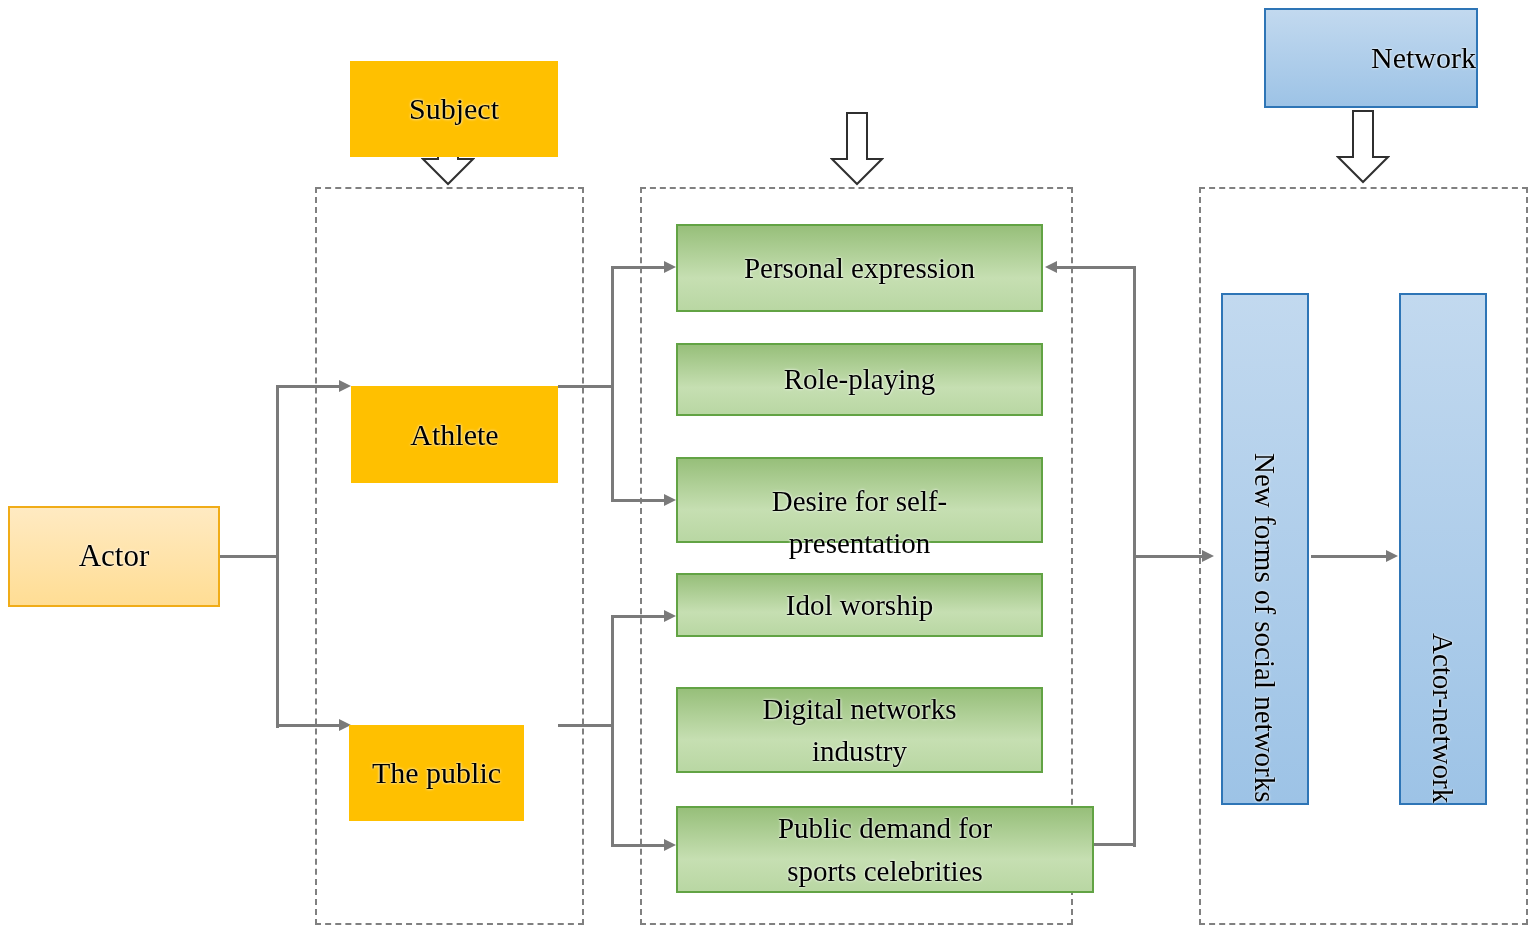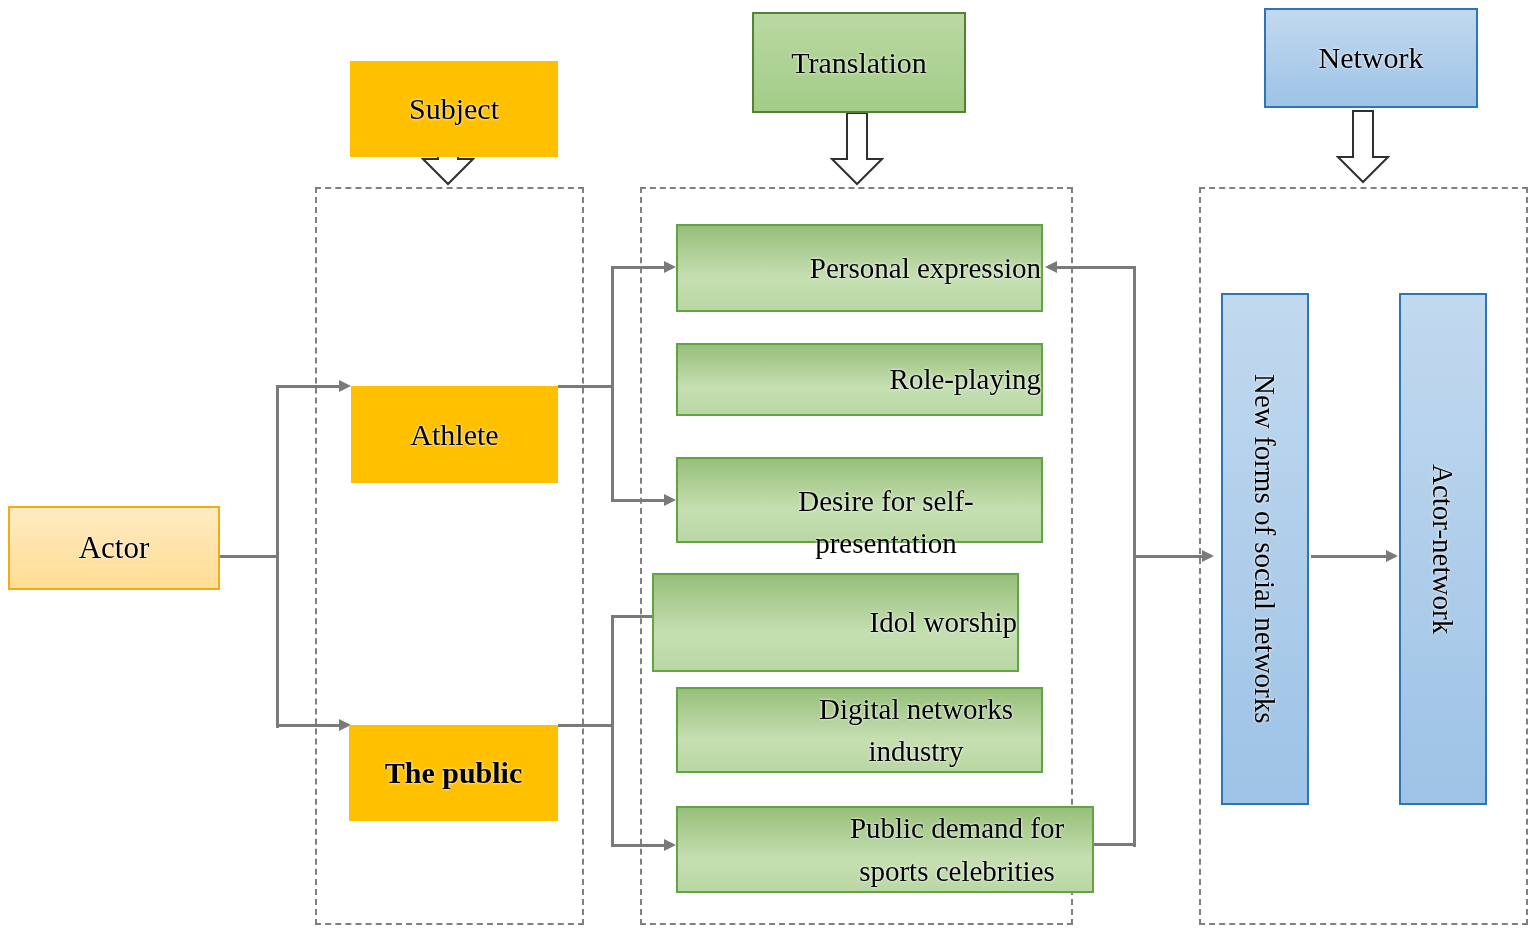--- a/index.html
+++ b/index.html
@@ -8,22 +8,22 @@
     font-family:"Liberation Serif","DejaVu Serif",serif;color:#000;
   }
   .box{
     position:absolute;display:flex;align-items:center;justify-content:center;
     text-align:center;box-sizing:border-box;line-height:1.45;
   }
   .box span{text-shadow:0 0 3px rgba(255,255,255,.9),0 0 2px rgba(255,255,255,.6);}
   .orange{background:#ffc000;margin-top:48px;}
   .orange-light{background:linear-gradient(180deg,#ffeac2 0%,#ffdd94 100%);border:2px solid #f0ac18;}
   .green-top{background:linear-gradient(180deg,#b9d9a2 0%,#a3cc87 100%);border:2px solid #548235;}
-  .green{background:linear-gradient(180deg,#97bf7a 0%,#c6dfb2 62%,#b9d7a3 100%);border:2px solid #62a344;justify-content:flex-end;}
-  .blue{background:linear-gradient(180deg,#c2d9ef 0%,#9dc3e6 100%);border:2px solid #2e75b6;}
+  .green{background:linear-gradient(180deg,#97bf7a 0%,#c6dfb2 62%,#b9d7a3 100%);border:2px solid #62a344;}
+  .blue{background:linear-gradient(180deg,#c2d9ef 0%,#9dc3e6 100%);border:2px solid #2e75b6;justify-content:flex-end;}
   .fs30{font-size:30px;}
   .fs31{font-size:31px;}
   .fs29{font-size:29px;}
   .region{position:absolute;border:2px dashed #808080;box-sizing:border-box;background:transparent;}
   .hline,.vline{position:absolute;background:#7a7a7a;}
   .ah-r{position:absolute;width:0;height:0;border-top:6px solid transparent;
         border-bottom:6px solid transparent;border-left:12px solid #7a7a7a;}
   .ah-l{position:absolute;width:0;height:0;border-top:6px solid transparent;
         border-bottom:6px solid transparent;border-right:12px solid #7a7a7a;}
   .vtext{writing-mode:vertical-rl;text-orientation:mixed;}
@@ -79,48 +79,45 @@
   <svg class="block-arrow" style="left:830px;top:112px;" width="54" height="74" viewBox="0 0 54 74">
     <polygon points="17,1 37,1 37,47 52,47 27,72 2,47 17,47" fill="#ffffff" stroke="#2f2f2f" stroke-width="2"></polygon>
   </svg>
   <svg class="block-arrow" style="left:1336px;top:110px;" width="54" height="74" viewBox="0 0 54 74">
     <polygon points="17,1 37,1 37,47 52,47 27,72 2,47 17,47" fill="#ffffff" stroke="#2f2f2f" stroke-width="2"></polygon>
   </svg>
 
   <div class="box orange fs30" style="left:350px;top:13px;width:208px;height:96px;">
     <span>Subject</span>
   </div>
-  <div class="box green-top fs30" style="left:752px;top:12px;width:214px;height:101px;">
-    <span>Translation</span>
-  </div>
   <div class="box blue fs30" style="left:1264px;top:8px;width:214px;height:100px;">
     <span>Network</span>
   </div>
 
-  <div class="box orange-light fs31" style="left:8px;top:506px;width:212px;height:84px;">
+  <div class="box orange-light fs31" style="left:8px;top:506px;width:212px;height:101px;">
     <span>Actor</span>
   </div>
 
   <div class="box orange fs30" style="left:351px;top:338px;width:207px;height:97px;">
     <span>Athlete</span>
   </div>
-  <div class="box orange fs30" style="left:349px;top:677px;width:209px;height:96px;font-weight:bold;">
+  <div class="box orange fs30" style="left:349px;top:677px;width:175px;height:96px;">
     <span>The public</span>
   </div>
 
   <div class="box green fs29" style="left:676px;top:224px;width:367px;height:88px;">
     <span>Personal expression</span>
   </div>
   <div class="box green fs29" style="left:676px;top:343px;width:367px;height:73px;">
     <span>Role-playing</span>
   </div>
   <div class="box green fs29 wrap310" style="left:676px;top:457px;width:367px;height:86px;">
     <span>Desire for self-presentation</span>
   </div>
-  <div class="box green fs29" style="left:652px;top:573px;width:367px;height:99px;">
+  <div class="box green fs29" style="left:676px;top:573px;width:367px;height:64px;">
     <span>Idol worship</span>
   </div>
   <div class="box green fs29 wrap250" style="left:676px;top:687px;width:367px;height:86px;">
     <span>Digital networks industry</span>
   </div>
   <div class="box green fs29 wrap270" style="left:676px;top:806px;width:418px;height:87px;">
     <span>Public demand for sports celebrities</span>
   </div>
 
   <div class="box blue fs29 vtext" style="left:1221px;top:293px;width:88px;height:512px;">

